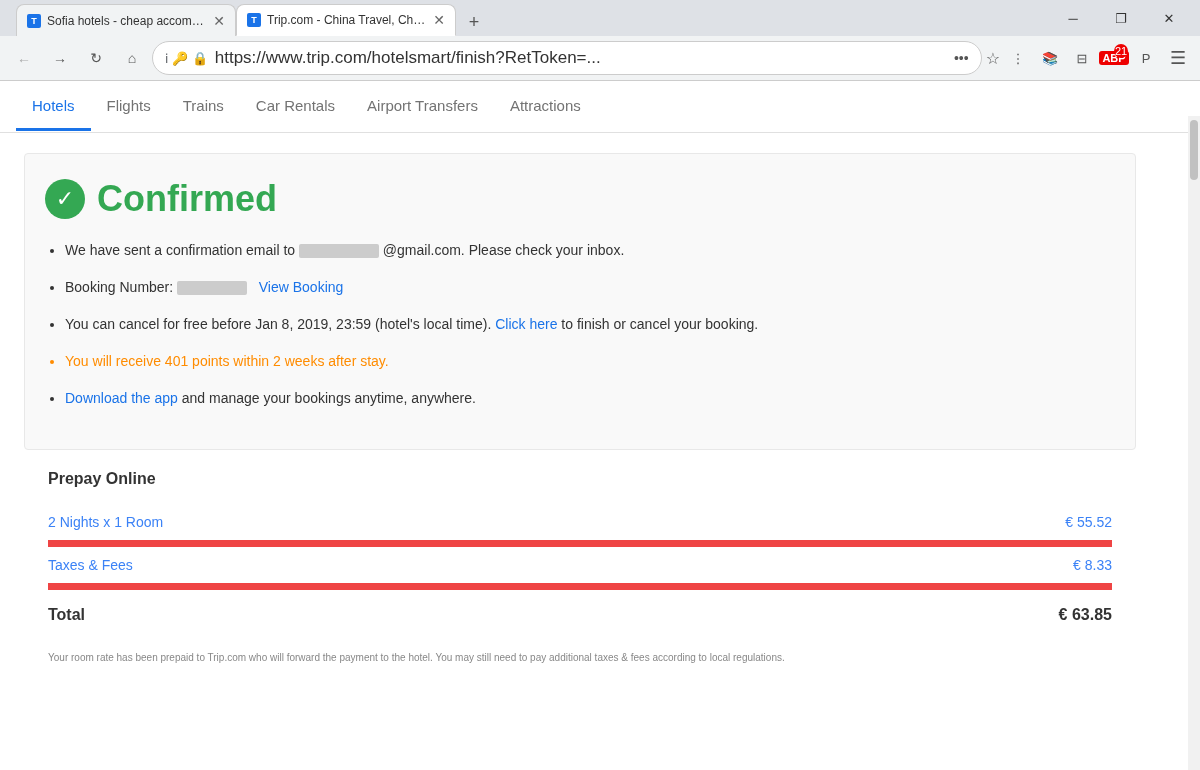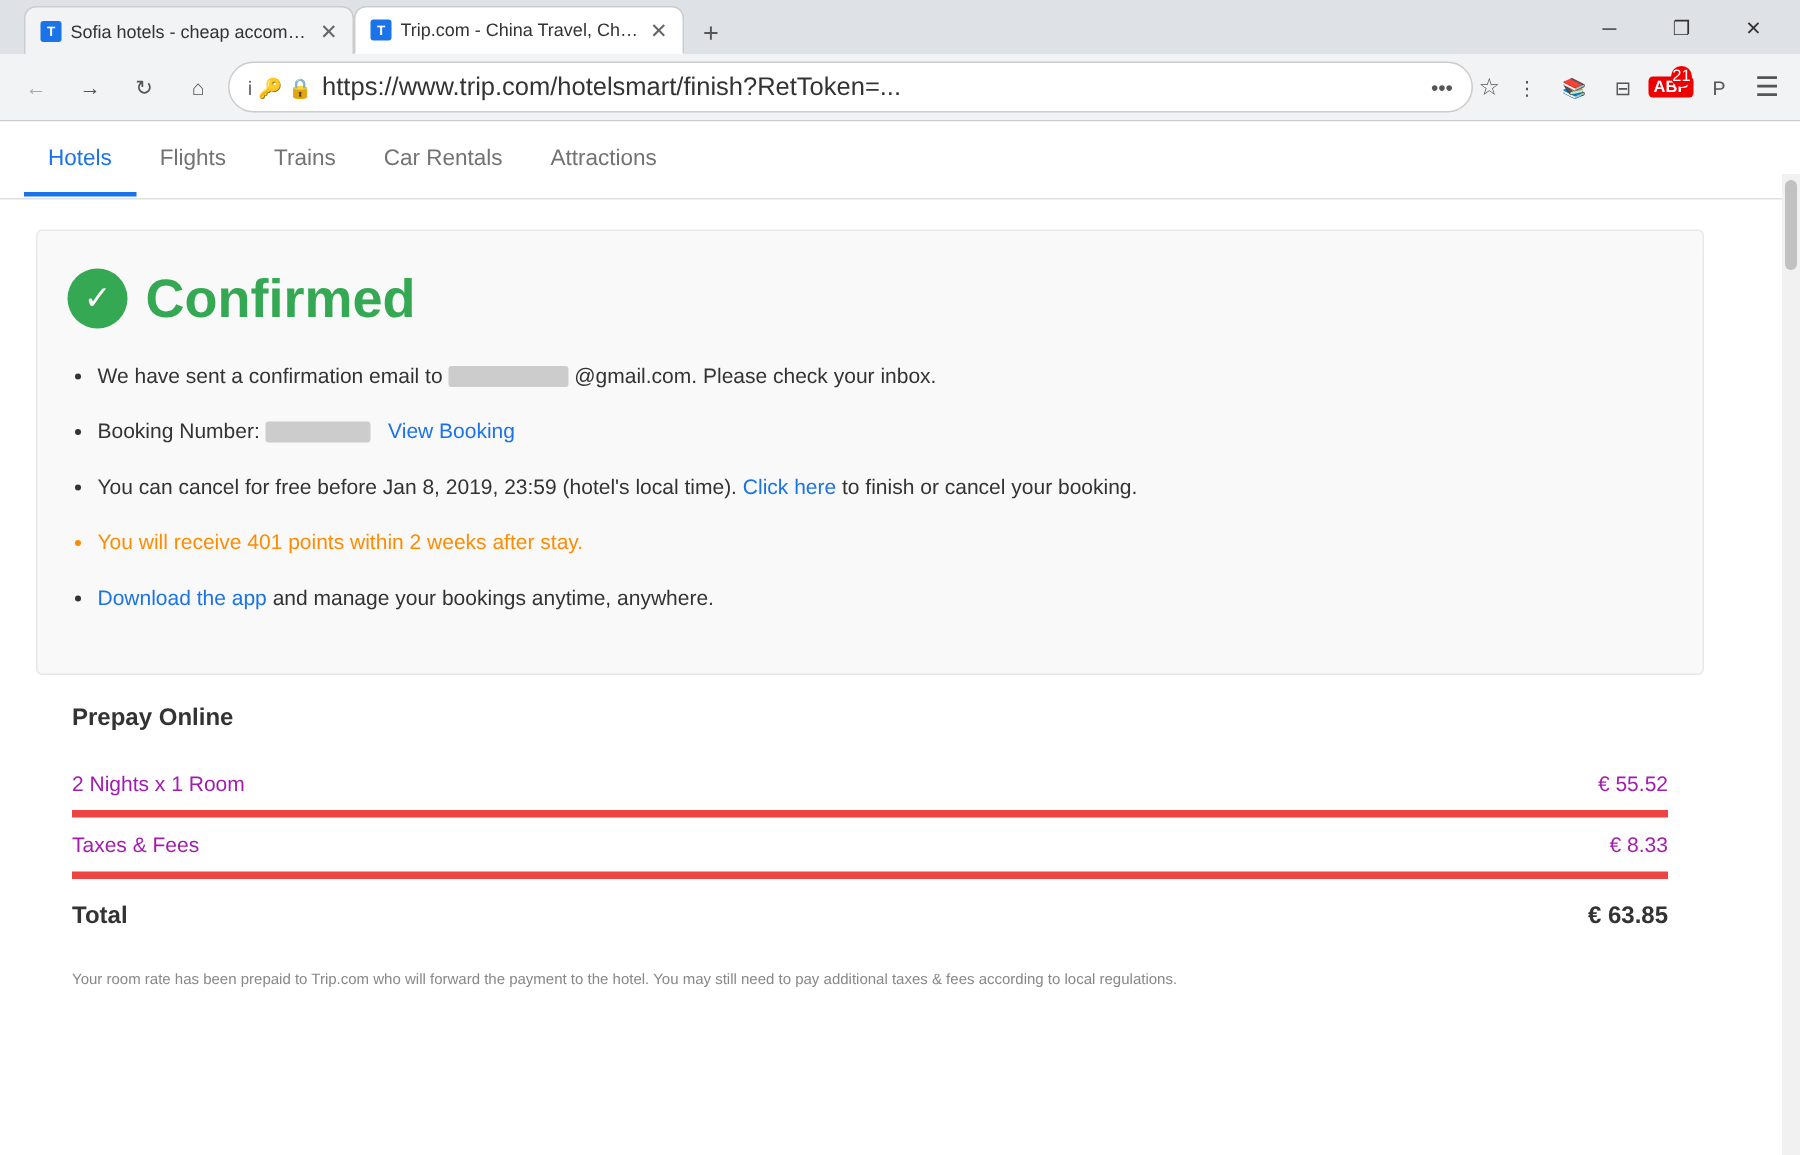--- a/index.html
+++ b/index.html
@@ -241,23 +241,23 @@
       font-size: 16px;
       font-weight: bold;
       color: #333;
       margin-bottom: 16px;
     }
     .pricing-row {
       display: flex;
       justify-content: space-between;
       align-items: center;
       padding: 10px 0;
-      color: #a21caf;
+      color: #3b82f6;
       font-size: 14px;
-      border-bottom: 5px solid #ef4444;
+      border-bottom: 7px solid #ef4444;
     }
     .pricing-row.total {
       font-weight: bold;
       color: #333;
       font-size: 16px;
       border-bottom: none;
       padding: 16px 0;
     }
     .disclaimer-text {
       font-size: 10px;
@@ -345,20 +345,23 @@
       <span>Hotels</span>
     </div>
     <div class="nav-tab">
       <span>Flights</span>
     </div>
     <div class="nav-tab">
       <span>Trains</span>
     </div>
     <div class="nav-tab">
       <span>Car Rentals</span>
+    </div>
+    <div class="nav-tab">
+      <span>Airport Transfers</span>
     </div>
     <div class="nav-tab">
       <span>Attractions</span>
     </div>
   </div>
 
   <div class="main-content">
 
     <div class="confirmed-section">
       <div class="confirmed-header">

